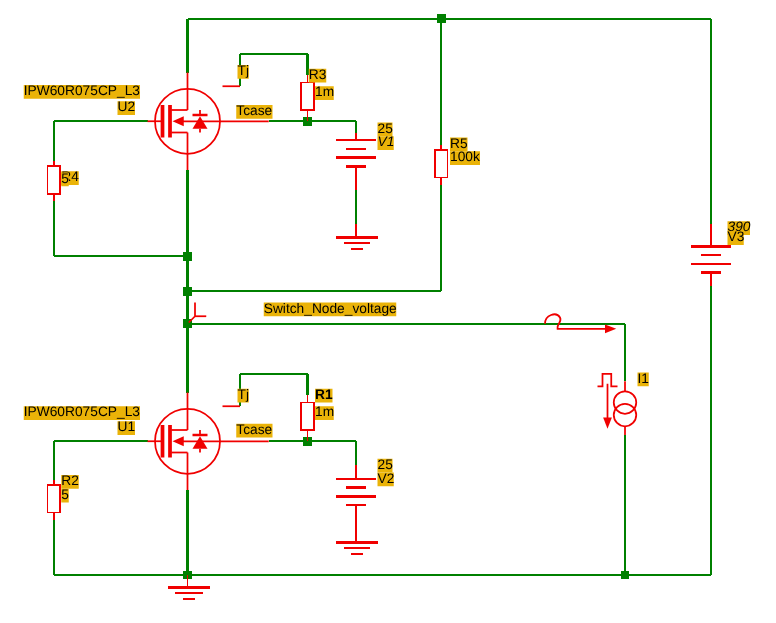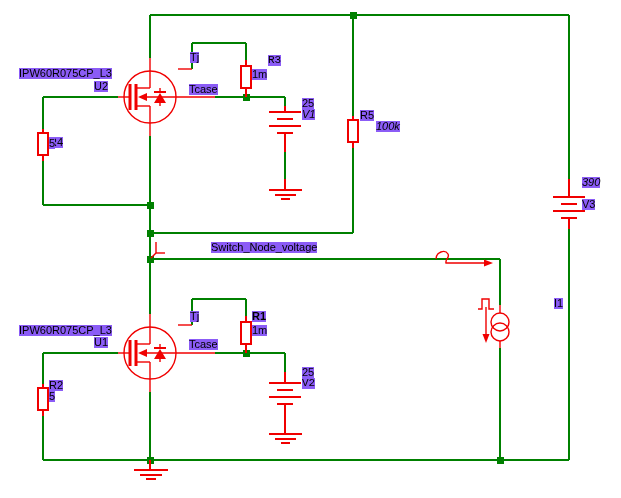--- a/index.html
+++ b/index.html
@@ -1,20 +1,20 @@
 <!DOCTYPE html>
 <html><head>
 <meta charset="utf-8">
 <style>
   html,body{margin:0;padding:0;background:#fff;}
   #canvas{position:relative;width:621px;height:498px;background:#ffffff;overflow:hidden;
           font-family:"Liberation Sans",sans-serif;}
   #schem{position:absolute;left:0;top:0;}
   .lbl{position:absolute;font:11px "Liberation Sans",sans-serif;color:#000;
-       white-space:nowrap;background:#8b5cf6;line-height:11px;}
+       white-space:nowrap;background:#eab308;line-height:11px;}
 </style>
 </head>
 <body>
 
 <div id="canvas">
 
 <svg id="schem" width="621" height="498" viewBox="0 0 621 498">
 
   <g stroke="#008000" stroke-width="1.7" shape-rendering="crispEdges">
     <line x1="150" y1="15" x2="569" y2="15"></line>
@@ -187,37 +187,37 @@
   <g stroke="#f00000" fill="none" stroke-width="1.4">
     <path d="M436,259 C436,252 445,249 448,254 C450,258 445,259 446,263 L485,263"></path>
     <polygon points="484,259.5 493,263 484,266.5" fill="#f00000" stroke="none"></polygon>
   </g>
 </svg>
 
   <div class="lbl" style="left:19px;  top:68px;">IPW60R075CP_L3</div>
   <div class="lbl" style="left:94px;  top:81px;">U2</div>
   <div class="lbl" style="left:190px; top:52px;">Tj</div>
   <div class="lbl" style="left:189px; top:84px;">Tcase</div>
-  <div class="lbl" style="left:268px; top:55px;font-family:Liberation Mono, monospace;">R3</div>
+  <div class="lbl" style="left:247px; top:55px;">R3</div>
   <div class="lbl" style="left:252px; top:69px;">1m</div>
   <div class="lbl" style="left:302px; top:98px;">25</div>
   <div class="lbl" style="left:302px; top:109px;font-style:italic;">V1</div>
   <div class="lbl" style="left:49px;  top:137px;">R4</div>
   <div class="lbl" style="left:49px;  top:138px;">5</div>
   <div class="lbl" style="left:360px; top:110px;">R5</div>
-  <div class="lbl" style="left:376px; top:121px;font-style:italic;">100k</div>
+  <div class="lbl" style="left:360px; top:121px;">100k</div>
   <div class="lbl" style="left:582px; top:177px;font-style:italic;">390</div>
-  <div class="lbl" style="left:582px; top:199px;">V3</div>
+  <div class="lbl" style="left:582px; top:185px;">V3</div>
 
   <div class="lbl" style="left:165px; top:242px;margin-left:46px;">Switch_Node_voltage</div>
 
   <div class="lbl" style="left:19px;  top:325px;">IPW60R075CP_L3</div>
   <div class="lbl" style="left:94px;  top:337px;">U1</div>
   <div class="lbl" style="left:190px; top:311px;">Tj</div>
   <div class="lbl" style="left:189px; top:339px;">Tcase</div>
   <div class="lbl" style="left:252px; top:311px;font-weight:bold;">R1</div>
   <div class="lbl" style="left:252px; top:325px;">1m</div>
   <div class="lbl" style="left:302px; top:367px;">25</div>
-  <div class="lbl" style="left:302px; top:378px;font-family:Liberation Mono, monospace;">V2</div>
+  <div class="lbl" style="left:302px; top:378px;">V2</div>
   <div class="lbl" style="left:49px;  top:380px;">R2</div>
   <div class="lbl" style="left:49px;  top:391px;">5</div>
-  <div class="lbl" style="left:510px; top:298px;margin-left:44px;">I1</div>
+  <div class="lbl" style="left:510px; top:298px;">I1</div>
 </div>
 
 </body></html>

